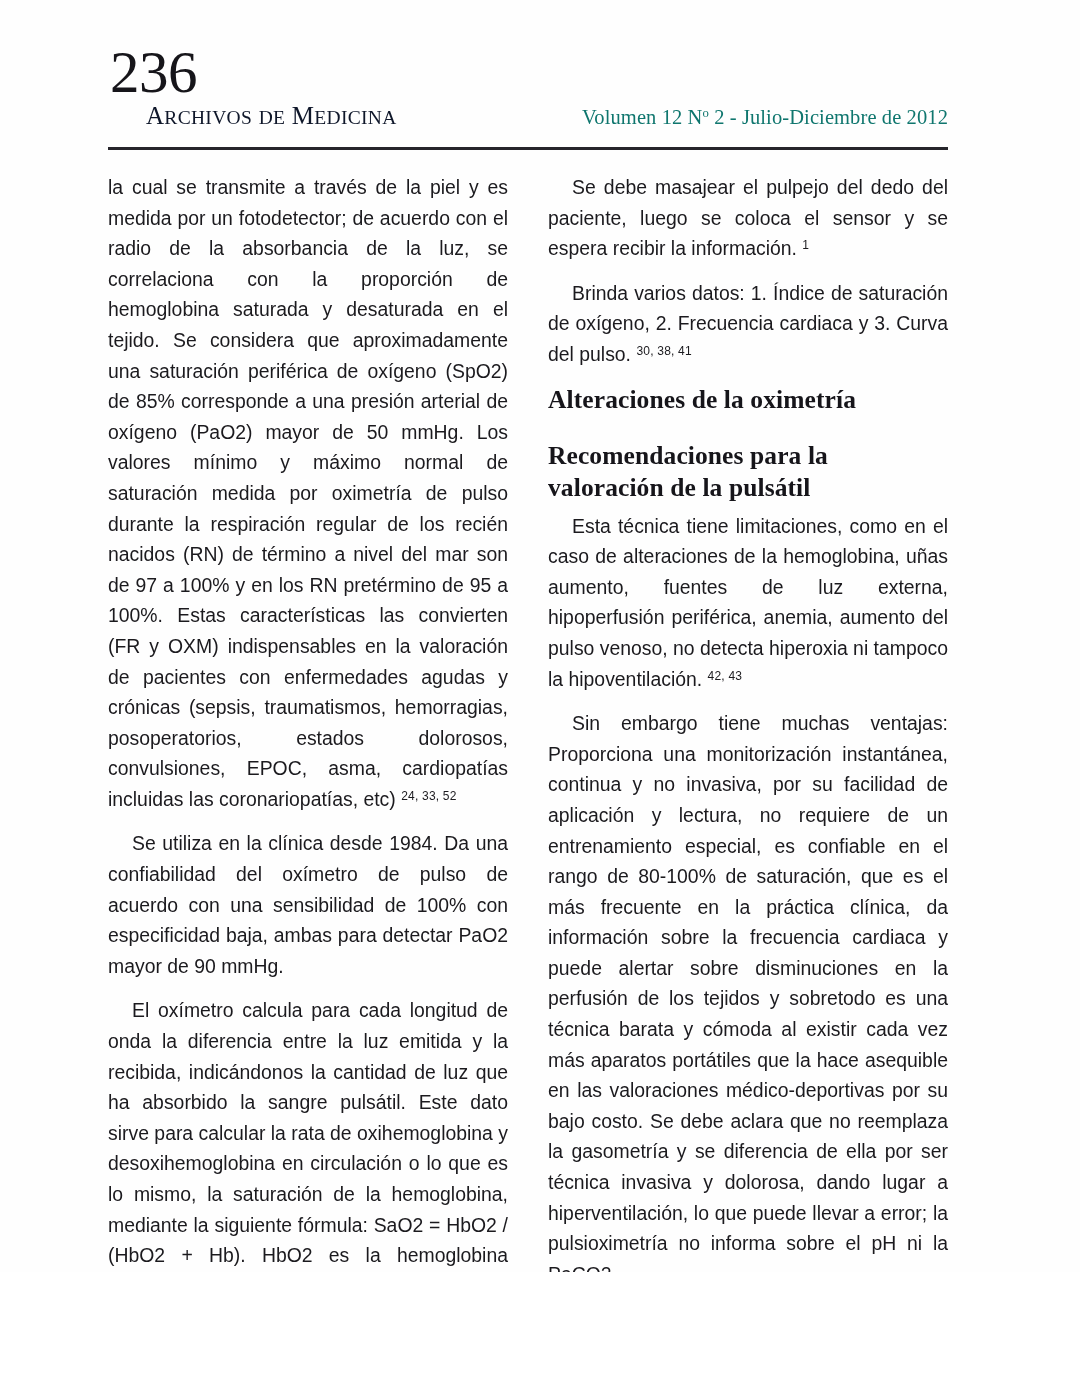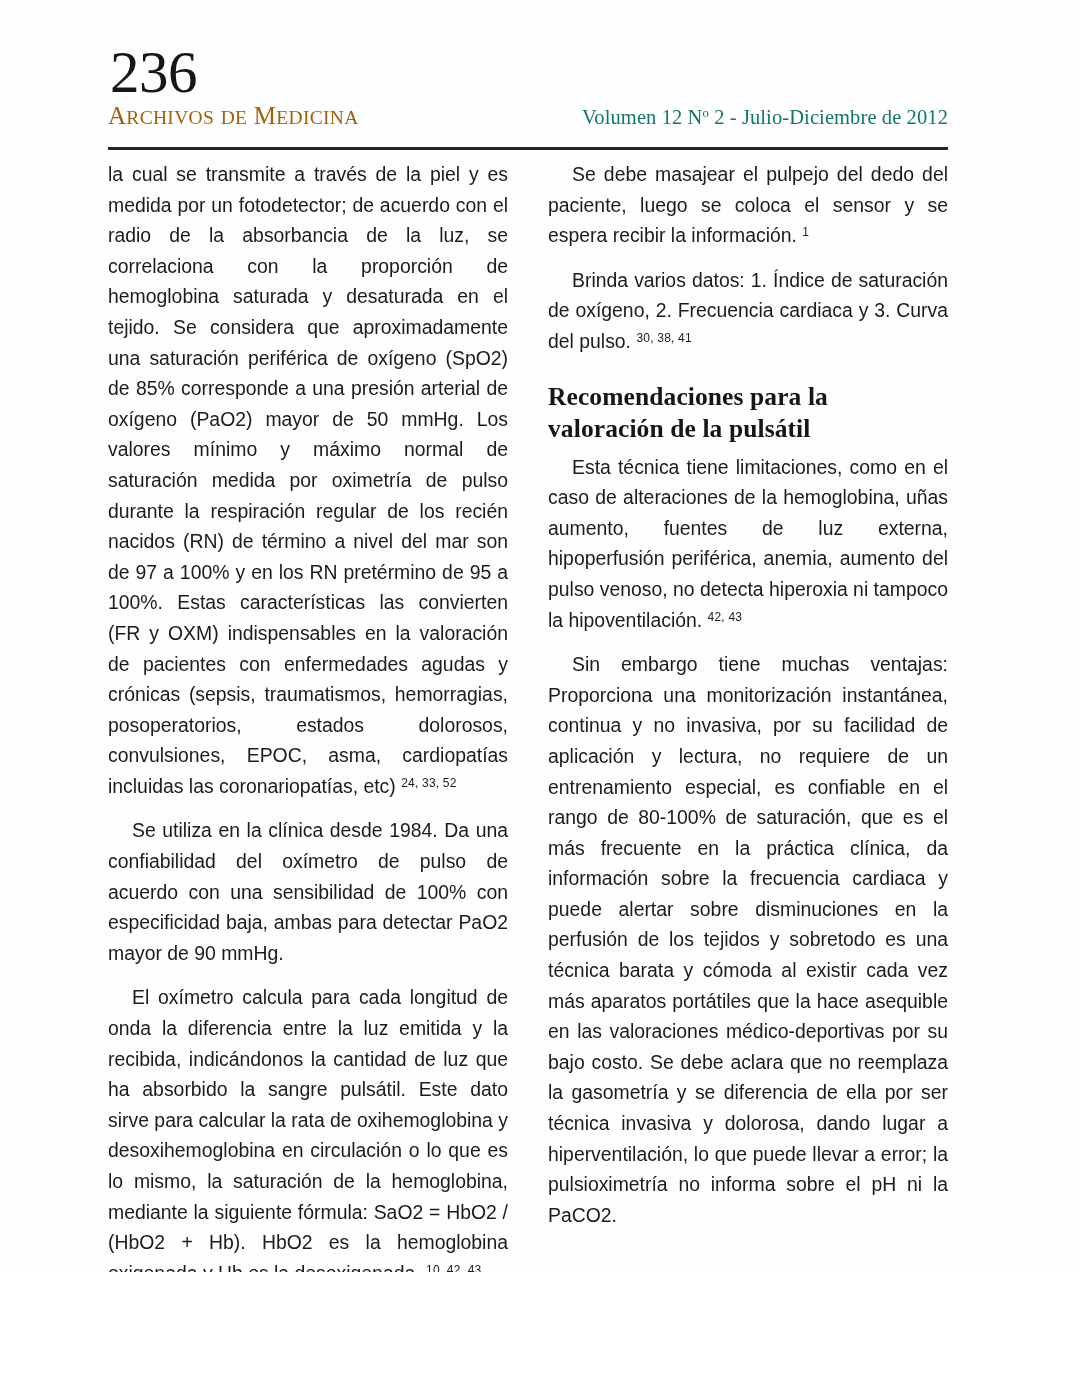--- a/index.html
+++ b/index.html
@@ -36,23 +36,24 @@
   }
   .header-rowline {
     display: flex;
     align-items: baseline;
     justify-content: space-between;
     width: 100%;
   }
   .journal-name {
     font-family: "Liberation Serif", serif;
     font-size: 25px;
-    color: #a16207;
+    color: #0f172a;
     letter-spacing: 0.3px;
     white-space: nowrap;
+    margin-left: 38px;
   }
   .journal-name .cap { font-size: 25px; }
   .journal-name .sc  { font-size: 19.5px; }
   .issue-line {
     font-family: "Liberation Serif", serif;
     font-size: 20.5px;
     color: #0f766e;
     white-space: nowrap;
     letter-spacing: 0.1px;
   }
@@ -67,21 +68,21 @@
     top: 147px;
     width: 840px;
     height: 3px;
     background: #26252b;
   }
 
   
   .columns {
     position: absolute;
     left: 108px;
-    top: 159px;
+    top: 172px;
     width: 840px;
     height: 1095px;
     display: flex;
     gap: 40px;
   }
   .col {
     width: 400px;
     flex: 0 0 400px;
   }
 
@@ -156,20 +157,21 @@
       <h2 class="section">Técnica para tomar la oximetría</h2>
 
     </div>
 
     <div class="col">
 
       <p class="body"><span>Se debe masajear el pulpejo del dedo del paciente, luego se coloca el sensor y se espera recibir la información.</span> <sup class="ref">1</sup></p>
 
       <p class="body"><span>Brinda varios datos: 1. Índice de saturación de oxígeno, 2. Frecuencia cardiaca y 3. Curva del pulso.</span> <sup class="ref">30, 38, 41</sup></p>
 
+      <h2 class="section">Alteraciones de la oximetría</h2>
 
 
       <h2 class="section tight"><span>Recomendaciones para la</span><br><span>valoración de la pulsátil</span></h2>
 
       <p class="body"><span>Esta técnica tiene limitaciones, como en el caso de alteraciones de la hemoglobina, uñas aumento, fuentes de luz externa, hipoperfusión periférica, anemia, aumento del pulso venoso, no detecta hiperoxia ni tampoco la hipoventilación.</span> <sup class="ref">42, 43</sup></p>
 
       <p class="body"><span>Sin embargo tiene muchas ventajas: Proporciona una monitorización instantánea, continua y no invasiva, por su facilidad de aplicación y lectura, no requiere de un entrenamiento especial, es confiable en el rango de 80-100% de saturación, que es el más frecuente en la práctica clínica, da información sobre la frecuencia cardiaca y puede alertar sobre disminuciones en la perfusión de los tejidos y sobretodo es una técnica barata y cómoda al existir cada vez más aparatos portátiles que la hace asequible en las valoraciones médico-deportivas por su bajo costo. Se debe aclara que no reemplaza la gasometría y se diferencia de ella por ser técnica invasiva y dolorosa, dando lugar a hiperventilación, lo que puede llevar a error; la pulsioximetría no informa sobre el pH ni la PaCO2.</span> </p>
 
     </div>
   </div>

